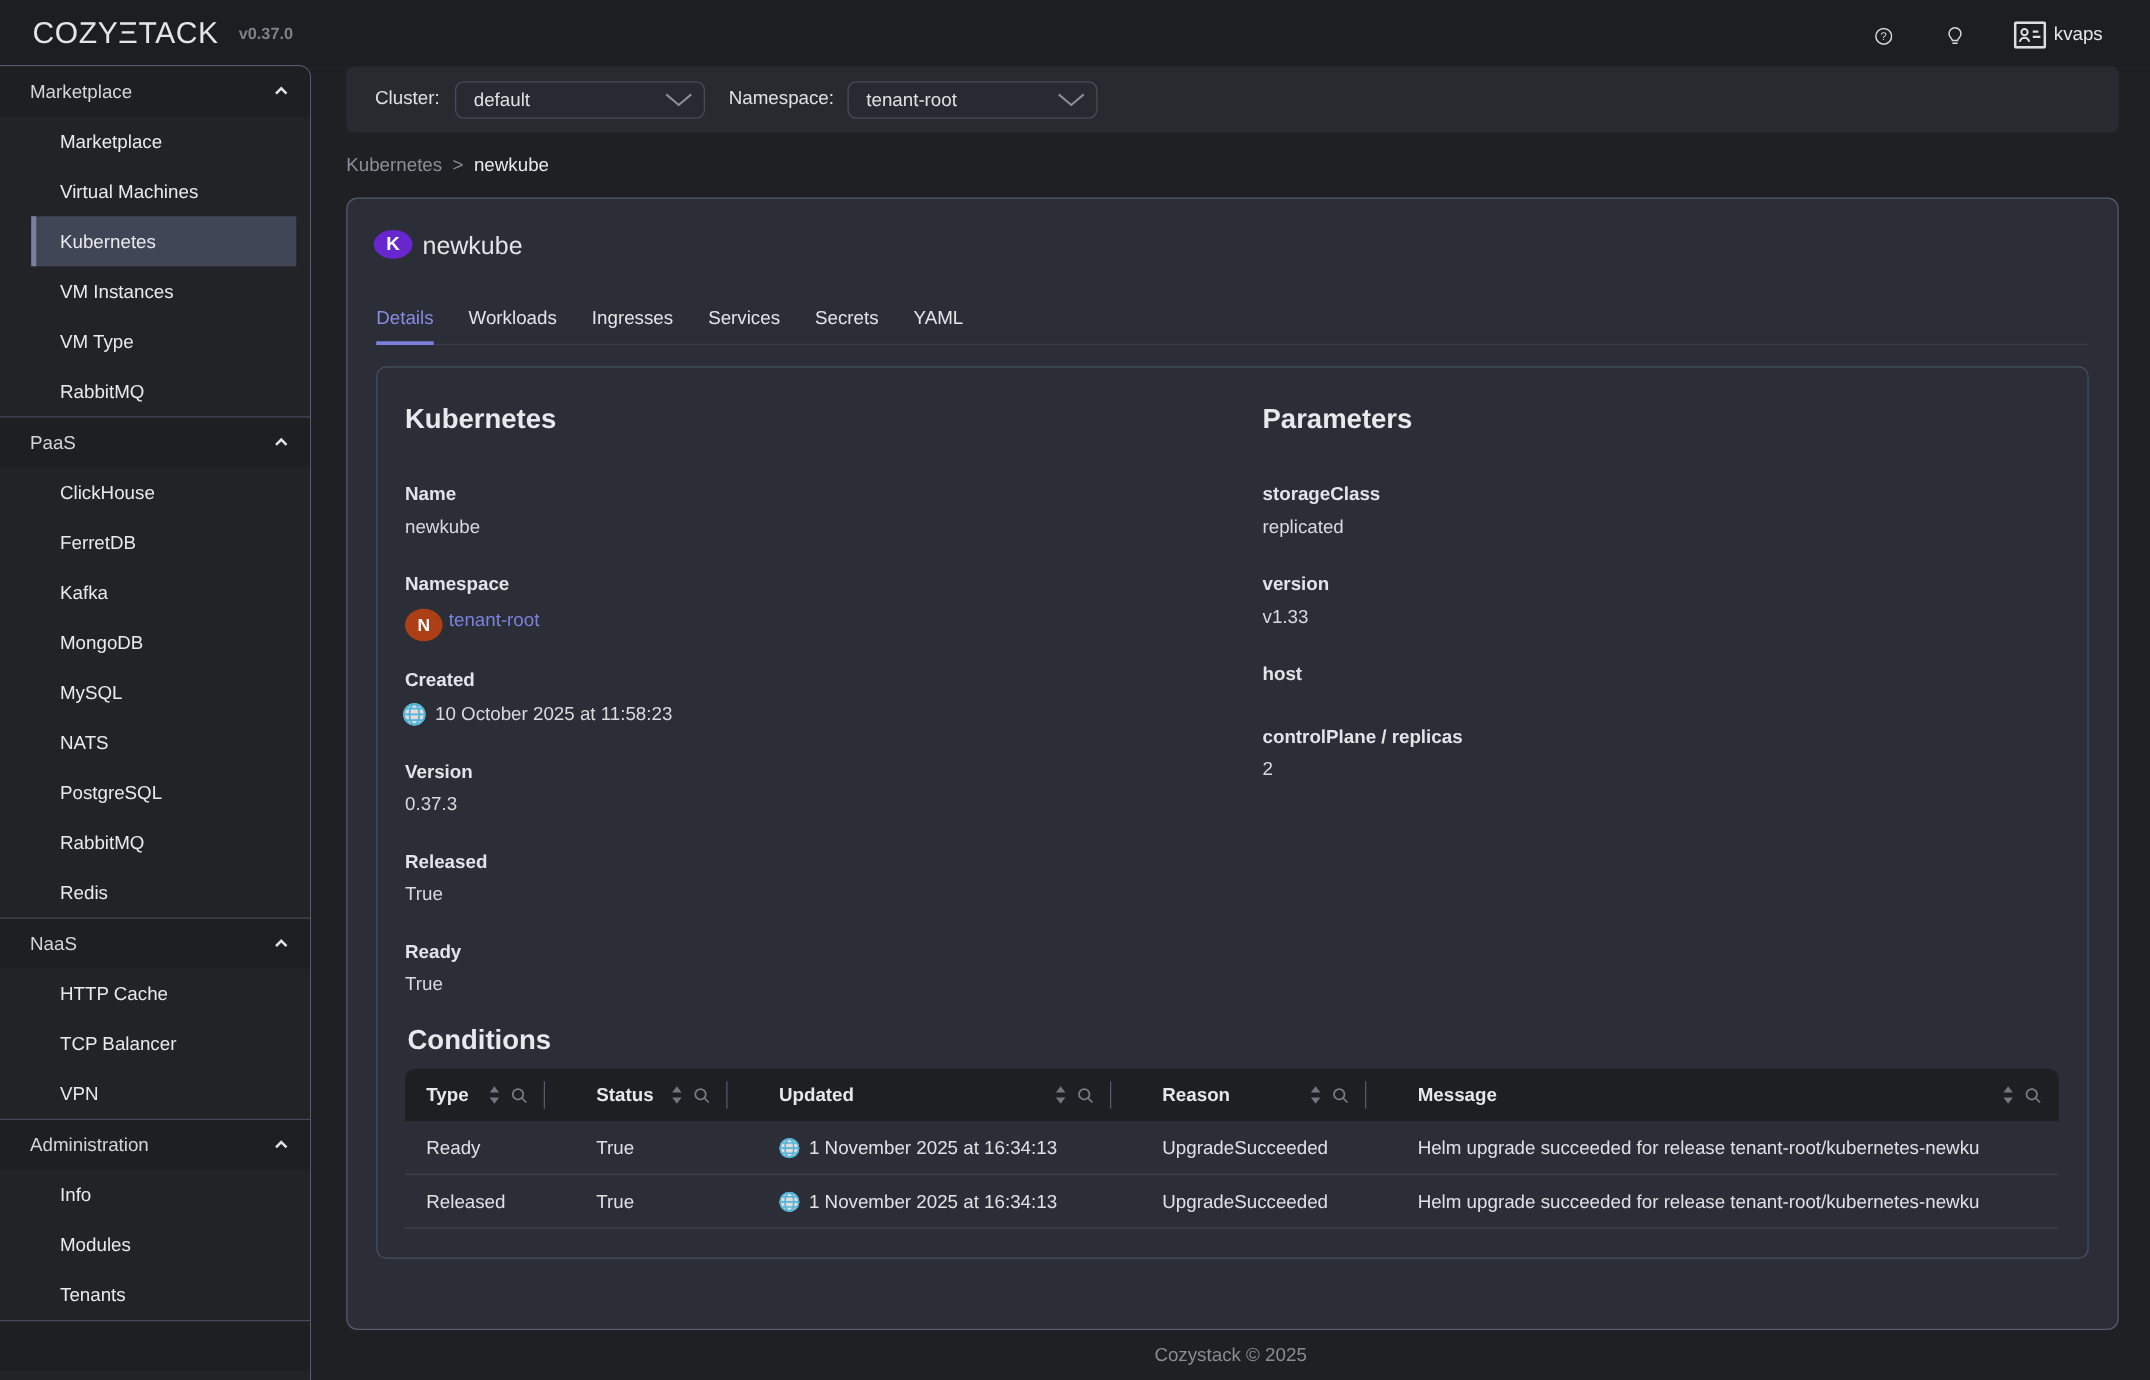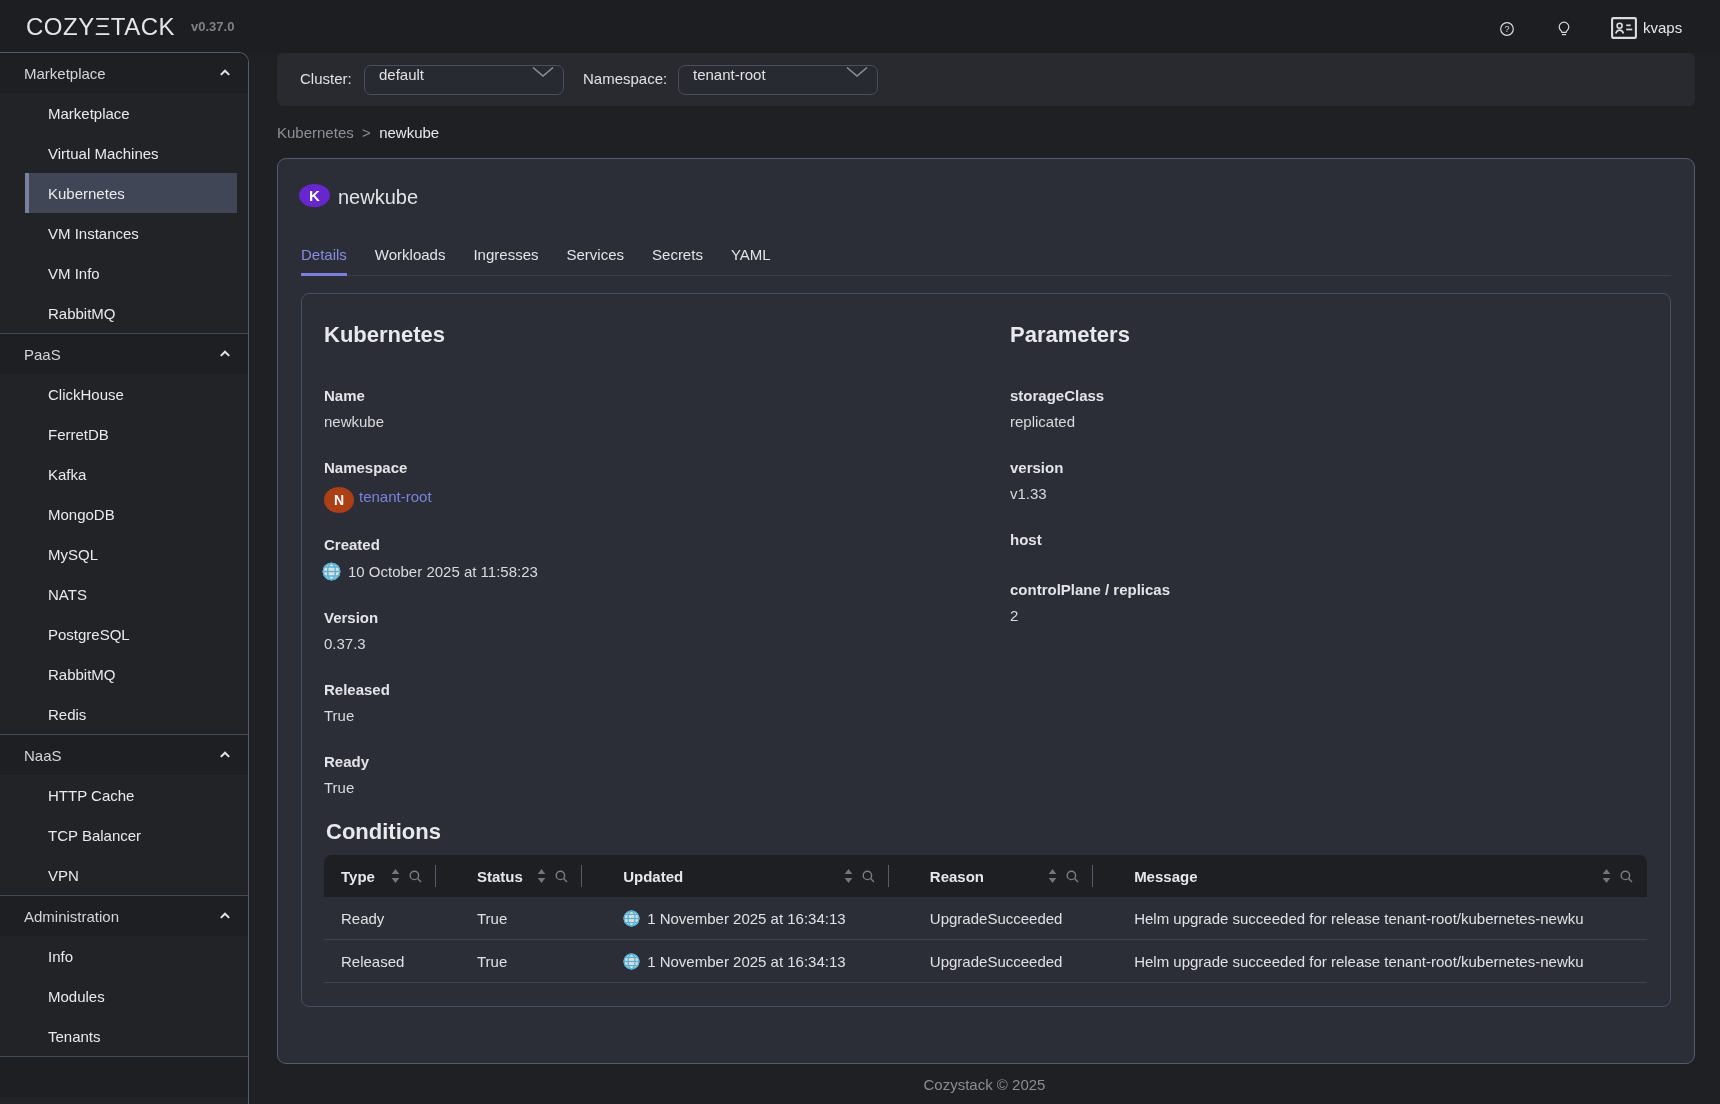--- a/index.html
+++ b/index.html
@@ -20,21 +20,21 @@
     justify-content:space-between; padding:0 17px 0 24px; font-size:15px; color:#d3d5d9; }
   .mitem { position:relative; height:40px; display:flex; align-items:center; padding-left:48px;
     font-size:15px; color:#e9eaed; }
   .mdiv { border-top:1px solid #424a58; height:41px; }
   .msel { background:#404656; border-left:4px solid #78819e; padding-left:19px; margin-left:25px; margin-right:11px; }
 
   
   #filterbar { left:277px; top:53px; width:1418px; height:53px; background:#282a2f; border-radius:6px; }
   .flabel { position:absolute; top:17px; font-size:15px; color:#e0e1e4; }
   .fselect { position:absolute; top:12px; height:30px; width:200px; background:#272a31; border:1px solid #474e5c; border-radius:7px;
-    display:flex; align-items:flex-start; justify-content:space-between; font-size:15px; color:#e0e1e4; padding:0 9px 0 14px; }
+    display:flex; align-items:center; justify-content:space-between; font-size:15px; color:#e0e1e4; padding:0 9px 0 14px; }
   #crumbs { left:277px; top:124px; font-size:15px; color:#8d8f96; }
   #crumbs .cur { color:#e8e9eb; }
 
   
   #card { left:277px; top:158px; width:1418px; height:906px; background:#2b2e36;
     border:1px solid #525c6e; border-radius:9px; }
   #avatarK { left:299px; top:184px; width:31px; height:23px; border-radius:50%; background:#6826cf;
     color:#fff; font-size:15px; font-weight:bold; display:flex; align-items:center; justify-content:center; }
   #title { left:338px; top:186px; font-size:20px; font-weight:500; color:#e3e4e7; }
   #tabs { left:301px; top:234px; width:1370px; height:42px; border-bottom:1px solid #3a3d45;
@@ -86,21 +86,21 @@
   <div class="abs" style="left:1643px; top:19px; font-size:15px; color:#e6e7e9;">kvaps</div>
 
   <div id="sidebar" class="abs">
     <div class="mhead">Marketplace <svg width="12" height="12" viewBox="0 0 12 12">
           <path d="M1.8 7.9 L6 3.7 L10.2 7.9" fill="none" stroke="#e2e3e6" stroke-width="2"></path>
         </svg></div>
     <div class="mitem">Marketplace</div>
     <div class="mitem">Virtual Machines</div>
     <div class="mitem msel">Kubernetes</div>
     <div class="mitem">VM Instances</div>
-    <div class="mitem">VM Info</div>
+    <div class="mitem">VM Type</div>
     <div class="mitem">RabbitMQ</div>
     <div class="mhead mdiv">PaaS <svg width="12" height="12" viewBox="0 0 12 12">
           <path d="M1.8 7.9 L6 3.7 L10.2 7.9" fill="none" stroke="#e2e3e6" stroke-width="2"></path>
         </svg></div>
     <div class="mitem">ClickHouse</div>
     <div class="mitem">FerretDB</div>
     <div class="mitem">Kafka</div>
     <div class="mitem">MongoDB</div>
     <div class="mitem">MySQL</div>
     <div class="mitem">NATS</div>

